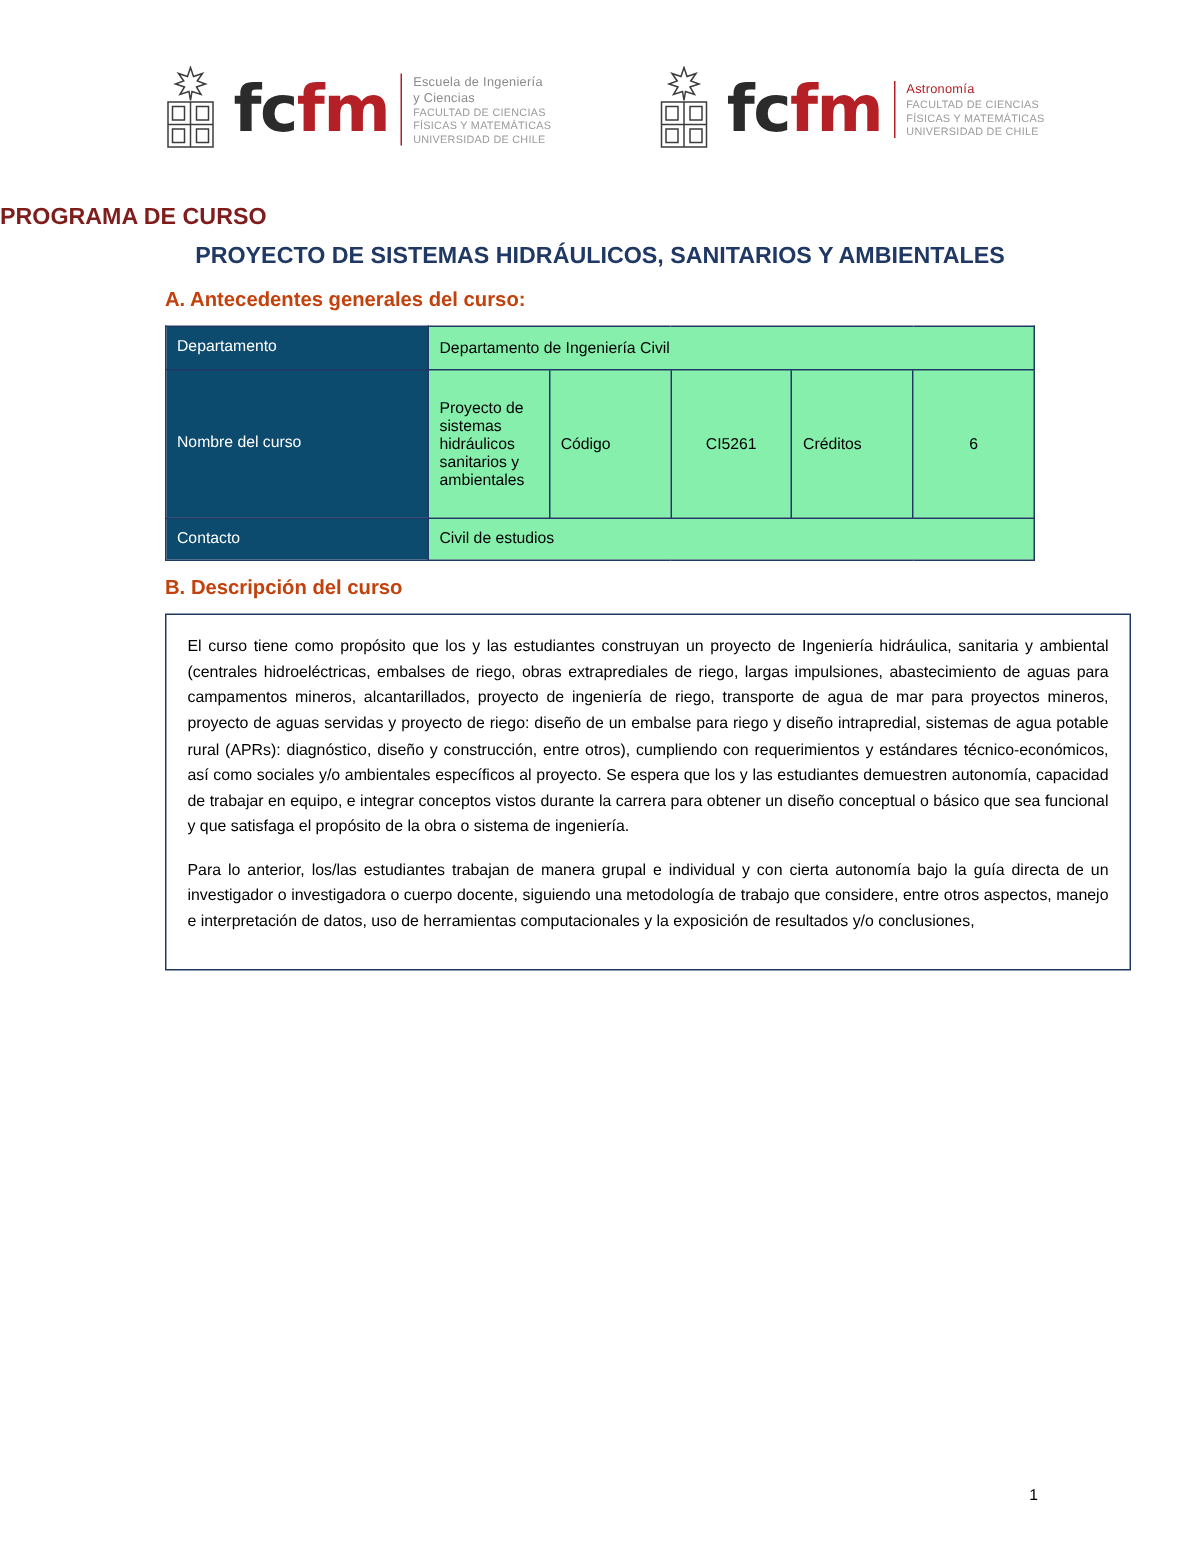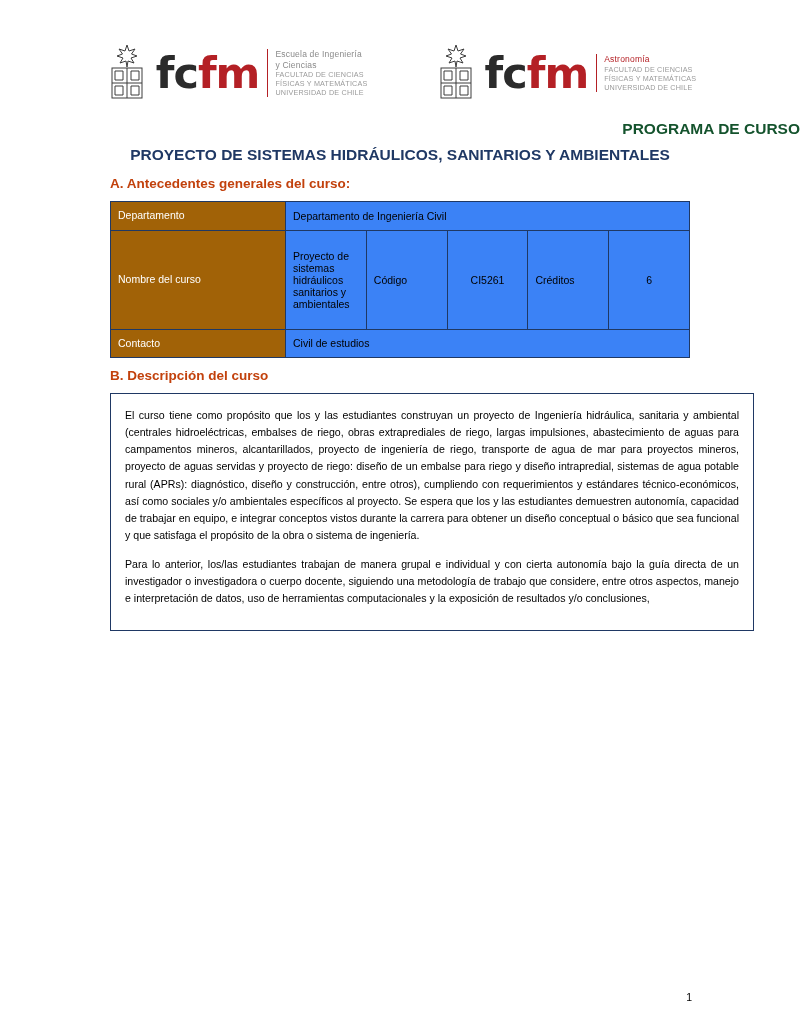--- a/index.html
+++ b/index.html
@@ -66,25 +66,25 @@
   .logo-text .l1.red { color: #b42025; }
   .logo-text .l2 {
     font-size: 7.2px;
     color: #9a9a9a;
     letter-spacing: .2px;
     text-transform: uppercase;
   }
 
   
   .doc-title {
-    text-align: right;
+    text-align: left;
     font-weight: bold;
     font-size: 15.5px;
-    color: #14532d;
-    margin-top: 18px;
+    color: #7f1d1d;
+    margin-top: 34px;
   }
   .doc-subtitle {
     text-align: center;
     font-weight: bold;
     font-size: 15.5px;
     color: #1f3864;
     margin-top: 6px;
     line-height: 1.45;
     padding: 0 95px;
   }
@@ -104,28 +104,28 @@
     width: 580px;
     table-layout: fixed;
   }
   table.info td {
     border: 1px solid #1f3864;
     vertical-align: middle;
     font-size: 10.5px;
     padding: 6px 7px;
   }
   td.label {
-    background: #a16207;
+    background: #0c4a6e;
     color: #ffffff;
     width: 160px;
     font-size: 10.5px;
     line-height: 1.45;
   }
   td.label.justify { text-align: justify; text-align-last: justify; }
-  td.val { background: #3b82f6; color: #000000; }
+  td.val { background: #86efac; color: #000000; }
   td.val.italic { font-style: italic; }
   td.center { text-align: center; }
   .r-name td { height: 86px; vertical-align: top; }
   .r-name td.label { vertical-align: middle; }
   .cell-top { vertical-align: top; }
 
   
   .desc-box {
     margin: 0 110px;
     width: 644px;

